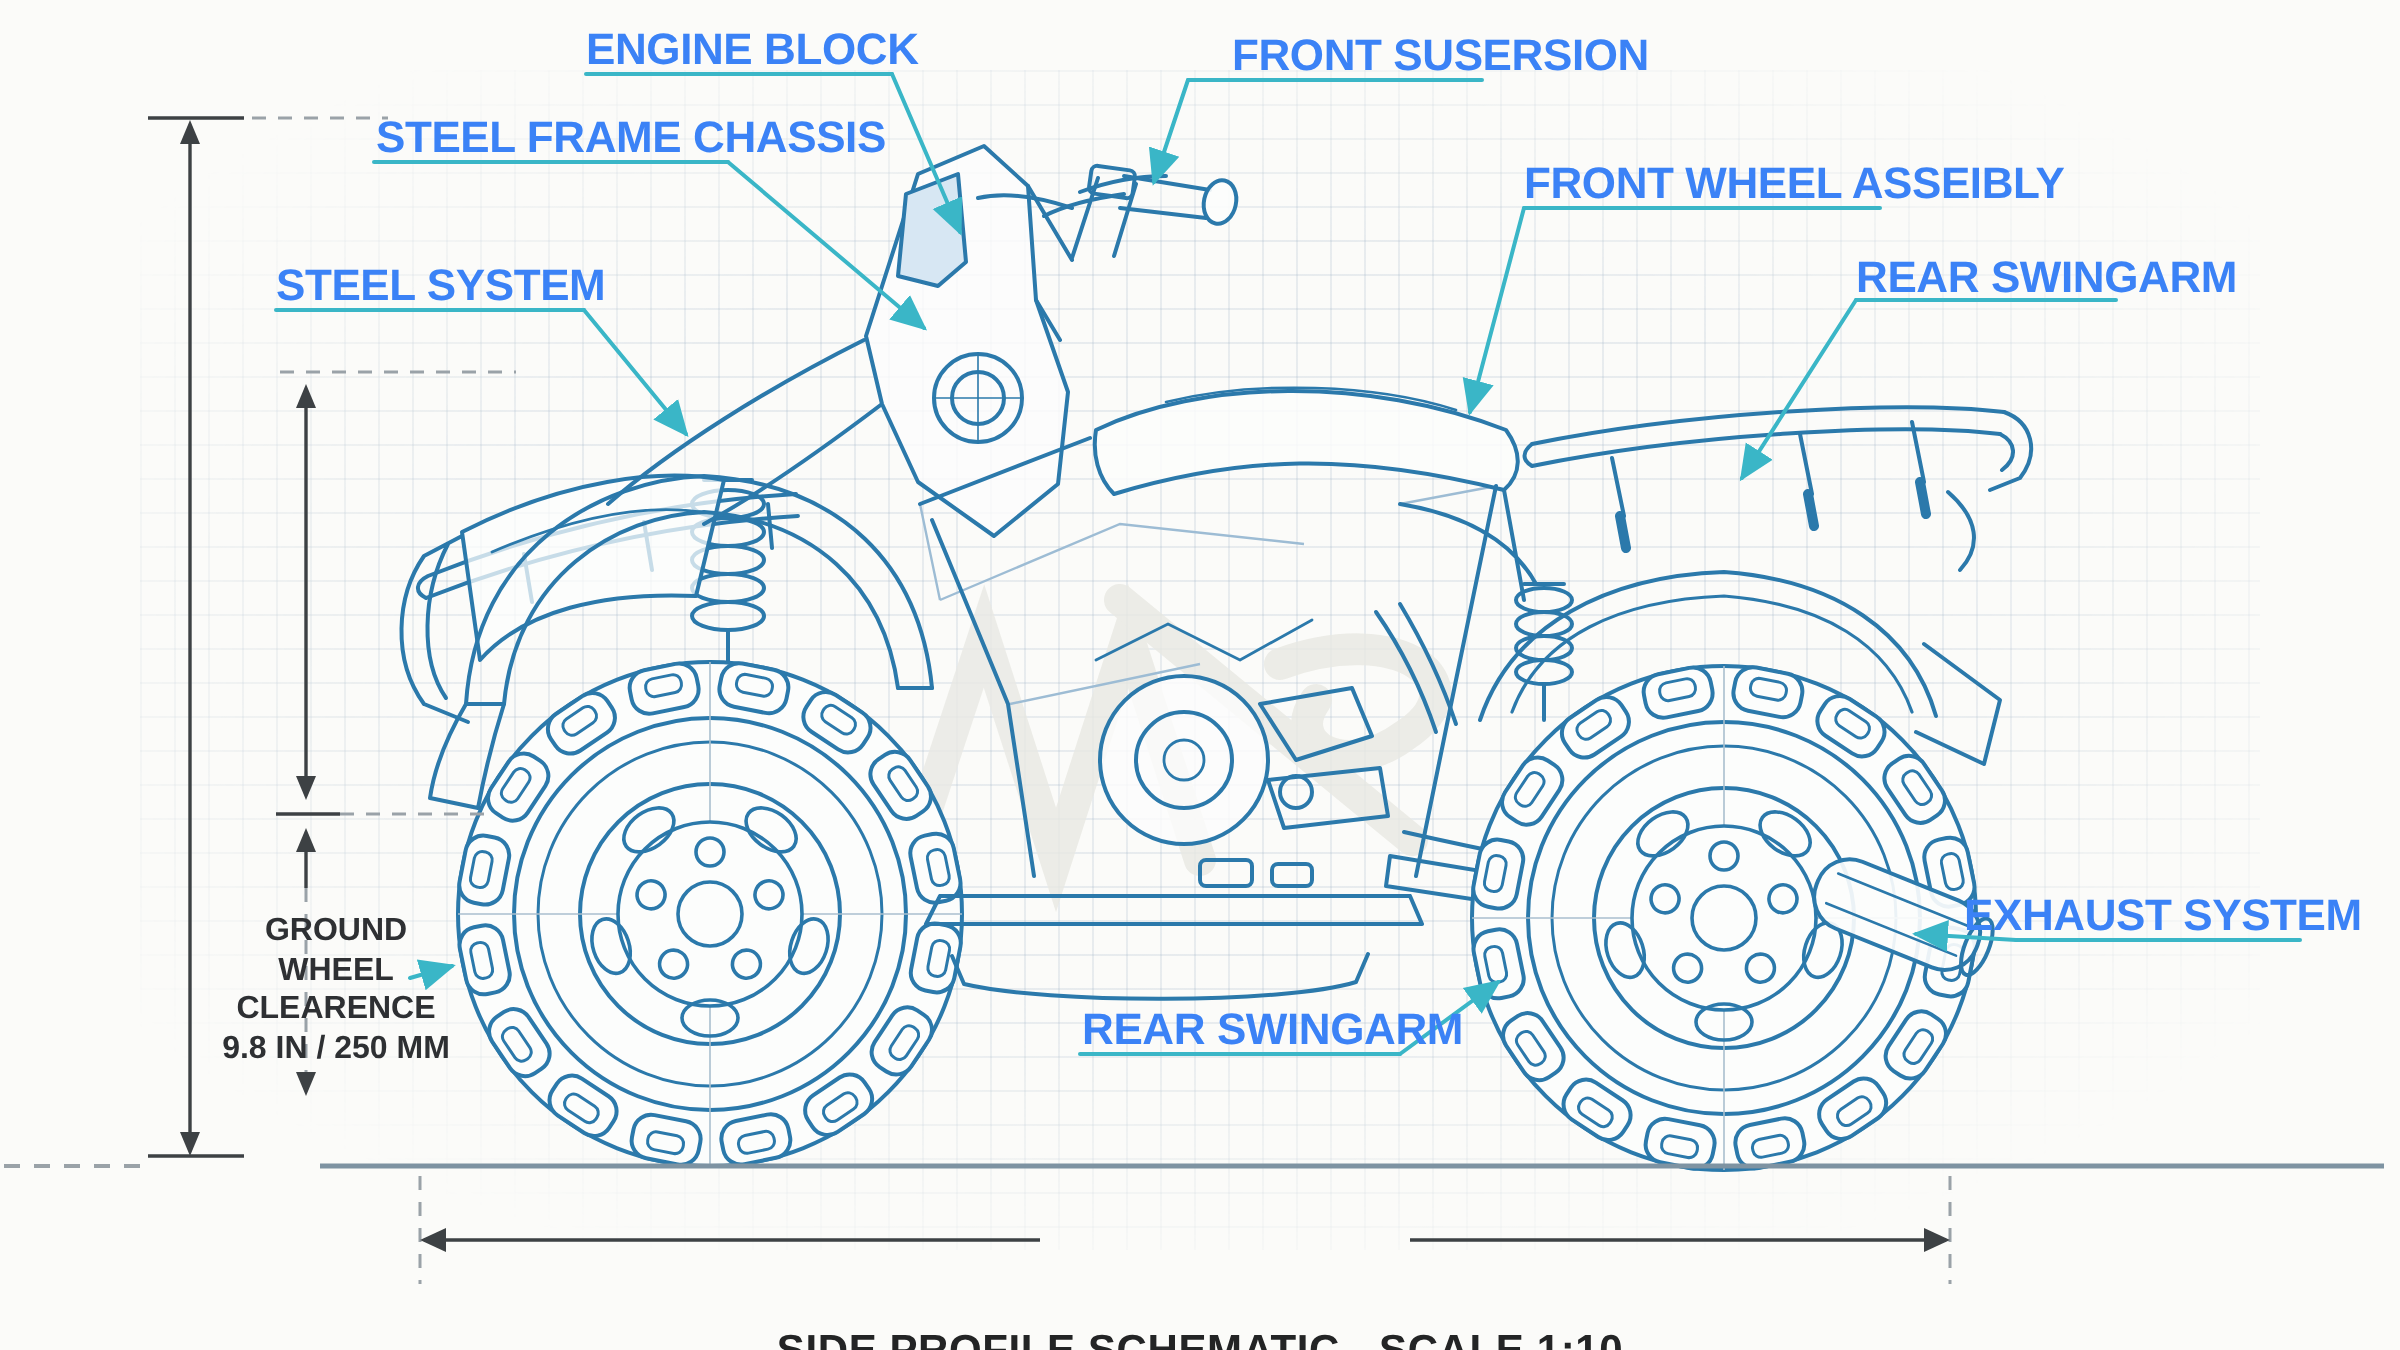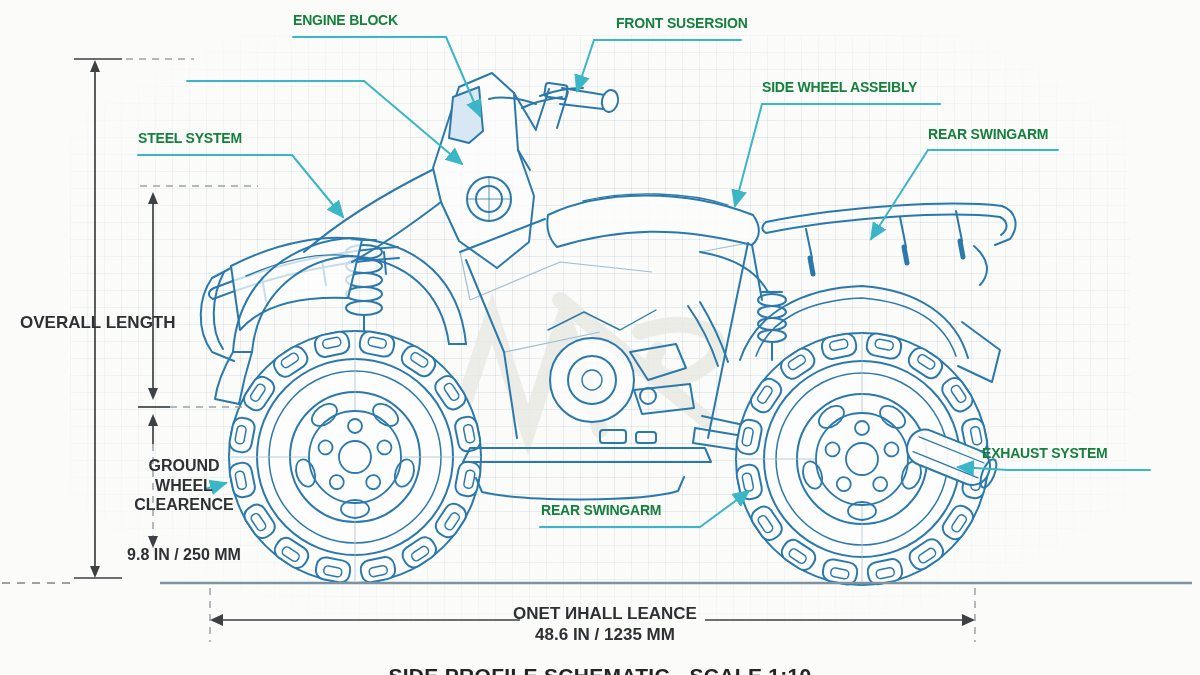--- a/index.html
+++ b/index.html
@@ -5,21 +5,21 @@
   html,body{margin:0;padding:0;}
   body{font-family:"Liberation Sans",sans-serif;background:#e9e9e7;}
   .stage{position:relative;width:1200px;height:675px;background:#fbfbf9;overflow:hidden;}
   .grid{position:absolute;left:70px;top:35px;right:70px;bottom:50px;pointer-events:none;
     background-image:linear-gradient(to right, rgba(148,170,190,.18) 1px, transparent 1px),
                      linear-gradient(to bottom, rgba(148,170,190,.18) 1px, transparent 1px);
     background-size:17px 17px;
     -webkit-mask-image:radial-gradient(ellipse 62% 60% at 50% 47%, #000 55%, transparent 99%);
     mask-image:radial-gradient(ellipse 62% 60% at 50% 47%, #000 55%, transparent 99%);}
   svg{position:absolute;left:0;top:0;}
-  .lbl{position:absolute;color:#15803d;font-weight:700;font-size:14px;letter-spacing:-0.2px;
+  .lbl{position:absolute;color:#3b82f6;font-weight:700;font-size:22px;letter-spacing:-0.2px;
     white-space:nowrap;line-height:1.1;}
   .dim{position:absolute;color:#2e3033;font-weight:700;font-size:17px;line-height:1.22;}
   .center{text-align:center;}
   .caption{position:absolute;left:0;top:664px;width:1200px;text-align:center;color:#232425;
     font-weight:700;font-size:21px;letter-spacing:.3px;}
 </style>
 </head>
 <body>
 
 <div class="stage">
@@ -214,32 +214,28 @@
       <path d="M1008,470 H1150"></path>
         <path d="M1008,470 L958,467" marker-end="url(#arrC)"></path>
       <path d="M540,527 H700"></path>
         <path d="M700,527 L749,491" marker-end="url(#arrC)"></path>
       <path d="M205,489 L226,483" marker-end="url(#arrC)"></path>
     </g>
   </svg>
 
   <div class="lbl" style="left:293px;top:13px;">ENGINE BLOCK</div>
   <div class="lbl" style="left:594px;top:16px;margin-left:22px;">FRONT SUSERSION</div>
+  <div class="lbl" style="left:188px;top:57px;">STEEL FRAME CHASSIS</div>
   <div class="lbl" style="left:138px;top:131px;">STEEL SYSTEM</div>
-  <div class="lbl" style="left:762px;top:80px;">SIDE WHEEL ASSEIBLY</div>
+  <div class="lbl" style="left:762px;top:80px;">FRONT WHEEL ASSEIBLY</div>
   <div class="lbl" style="left:928px;top:127px;">REAR SWINGARM</div>
   <div class="lbl" style="left:982px;top:446px;">EXHAUST SYSTEM</div>
   <div class="lbl" style="left:541px;top:503px;">REAR SWINGARM</div>
 
   <div class="dim" style="left:20px;top:313px;width:170px;">
-    <div>OVERALL LENGTH</div>
   </div>
-  <div class="dim center" style="left:94px;top:456px;width:100px;font-size:16px;padding-left:40px;">
+  <div class="dim center" style="left:78px;top:456px;width:100px;font-size:16px;padding-left:40px;">
     <div>GROUND WHEEL CLEARENCE</div>
-    <div style="white-space:nowrap;margin-left:-12px;width:124px;margin-top:30px;">9.8 IN / 250 MM</div>
-  </div>
-  <div class="dim center" style="left:455px;top:604px;width:300px;">
-    <div>ONET ИHALL LEANCE</div>
-    <div>48.6 IN / 1235 MM</div>
+    <div style="white-space:nowrap;margin-left:-12px;width:124px;">9.8 IN / 250 MM</div>
   </div>
 
   <div class="caption">SIDE PROFILE SCHEMATIC - SCALE 1:10</div>
 </div>
 
 </body></html>

